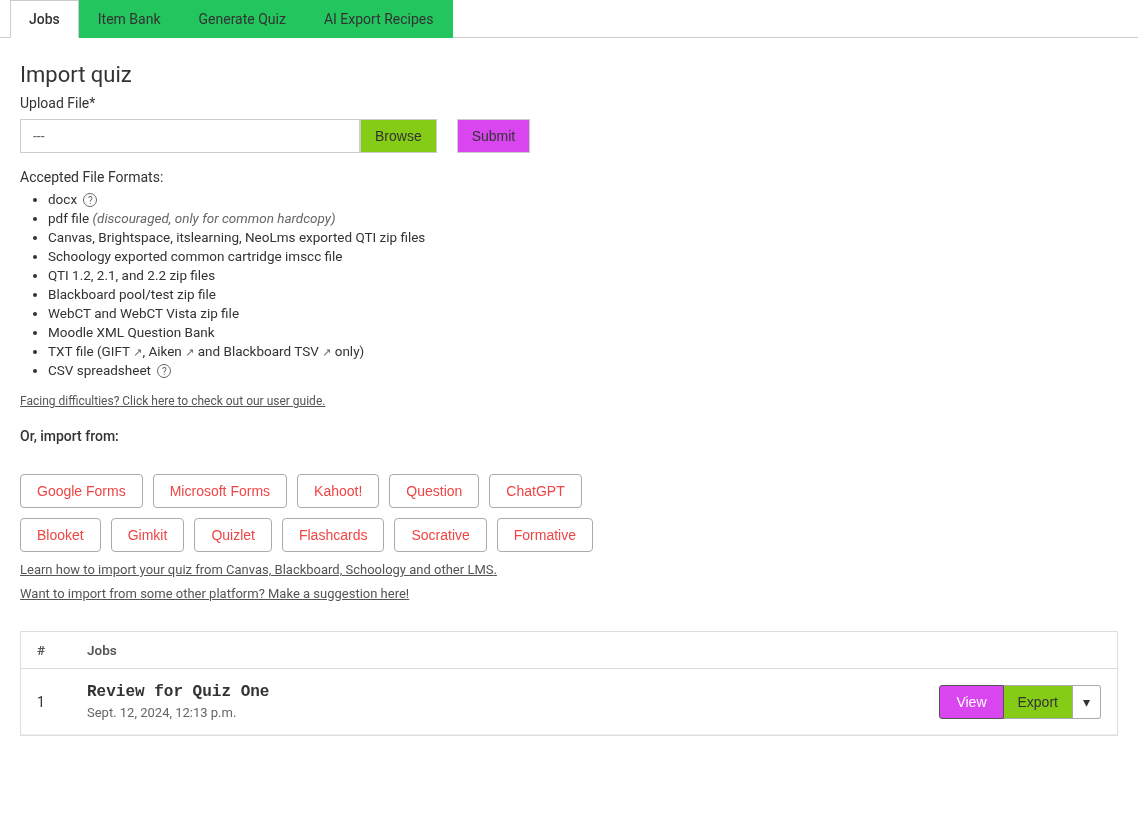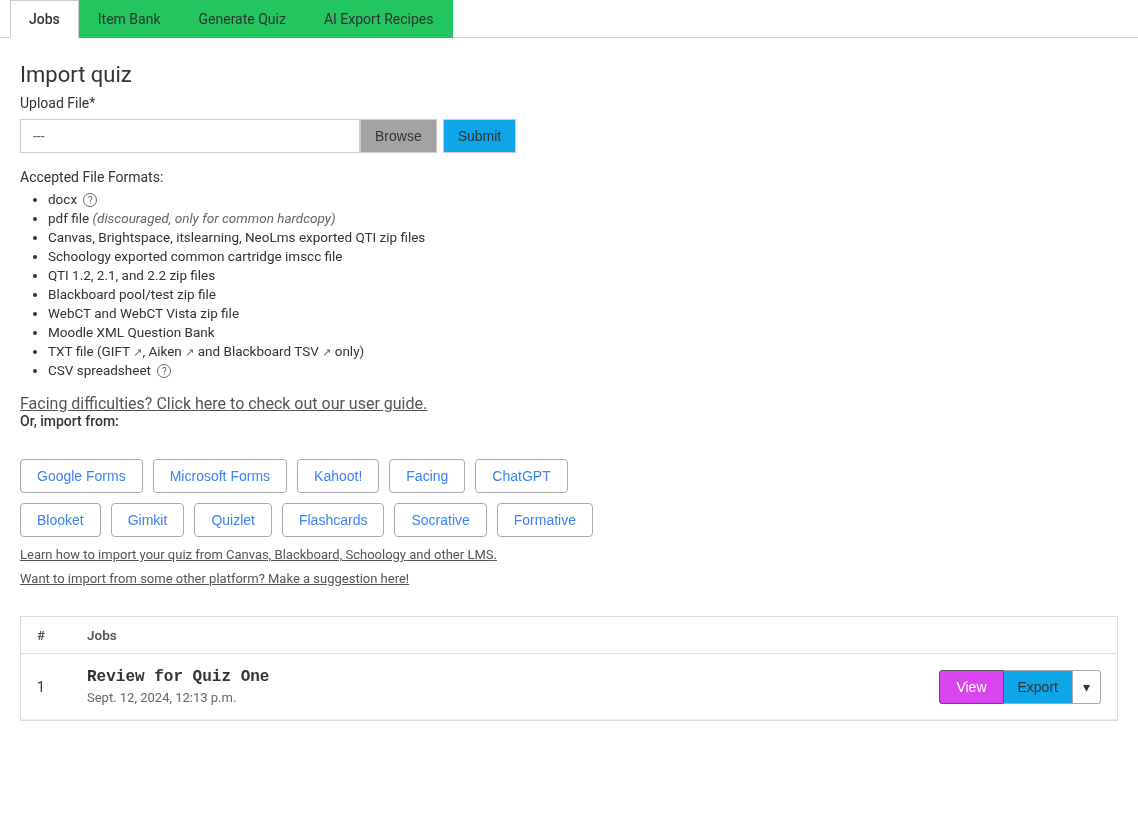--- a/index.html
+++ b/index.html
@@ -67,35 +67,35 @@
       border: 1px solid #ccc;
       padding: 8px 12px;
       width: 340px;
       color: #666;
       font-size: 14px;
       background: #fff;
     }
 
     .btn-browse {
       border: 1px solid #ccc;
-      background: #a3a3a3;
+      background: #84cc16;
       padding: 8px 14px;
       cursor: pointer;
       font-size: 14px;
       color: #333;
     }
 
     .btn-submit {
       border: 1px solid #ccc;
-      background: #0ea5e9;
+      background: #d946ef;
       padding: 8px 14px;
       cursor: pointer;
       font-size: 14px;
       color: #333;
-      margin-left: 6px;
+      margin-left: 20px;
     }
 
     .accepted-formats-title {
       font-size: 14px;
       margin-bottom: 6px;
       color: #333;
     }
 
     .formats-list {
       list-style: disc;
@@ -125,22 +125,23 @@
       cursor: pointer;
       margin-left: 3px;
     }
 
     .external-icon {
       font-size: 11px;
       color: #666;
     }
 
     .facing-difficulties {
-      font-size: 16px;
-      color: #555;
+      font-size: 12px;
+      color: #555;
+      margin-bottom: 20px;
       margin-top: 4px;
     }
     .facing-difficulties a {
       color: #555;
       text-decoration: underline;
     }
 
     .or-import {
       font-size: 14px;
       font-weight: 500;
@@ -154,21 +155,21 @@
       gap: 10px;
       margin-bottom: 10px;
     }
 
     .import-btn {
       border: 1px solid #aaa;
       background: #fff;
       padding: 8px 16px;
       cursor: pointer;
       font-size: 14px;
-      color: #3b82f6;
+      color: #ef4444;
       border-radius: 4px;
     }
 
     .learn-link {
       display: block;
       font-size: 13px;
       color: #555;
       text-decoration: underline;
       margin-bottom: 8px;
       margin-top: 10px;
@@ -248,21 +249,21 @@
       background: #d946ef;
       color: #fff;
       border: 1px solid #555;
       padding: 8px 16px;
       cursor: pointer;
       font-size: 14px;
       border-radius: 3px 0 0 3px;
     }
 
     .btn-export {
-      background: #0ea5e9;
+      background: #84cc16;
       color: #333;
       border: 1px solid #aaa;
       padding: 8px 14px;
       cursor: pointer;
       font-size: 14px;
       border-left: none;
       border-radius: 0;
     }
 
     .btn-dropdown {
@@ -326,21 +327,21 @@
   <div class="facing-difficulties">
     <a href="#">Facing difficulties? Click here to check out our user guide.</a>
   </div>
 
   <div class="or-import">Or, import from:</div>
 
   <div class="import-buttons-row">
     <button class="import-btn">Google Forms</button>
     <button class="import-btn">Microsoft Forms</button>
     <button class="import-btn">Kahoot!</button>
-    <button class="import-btn">Facing</button>
+    <button class="import-btn">Question</button>
     <button class="import-btn">ChatGPT</button>
   </div>
 
   <div class="import-buttons-row">
     <button class="import-btn">Blooket</button>
     <button class="import-btn">Gimkit</button>
     <button class="import-btn">Quizlet</button>
     <button class="import-btn">Flashcards</button>
     <button class="import-btn">Socrative</button>
     <button class="import-btn">Formative</button>

